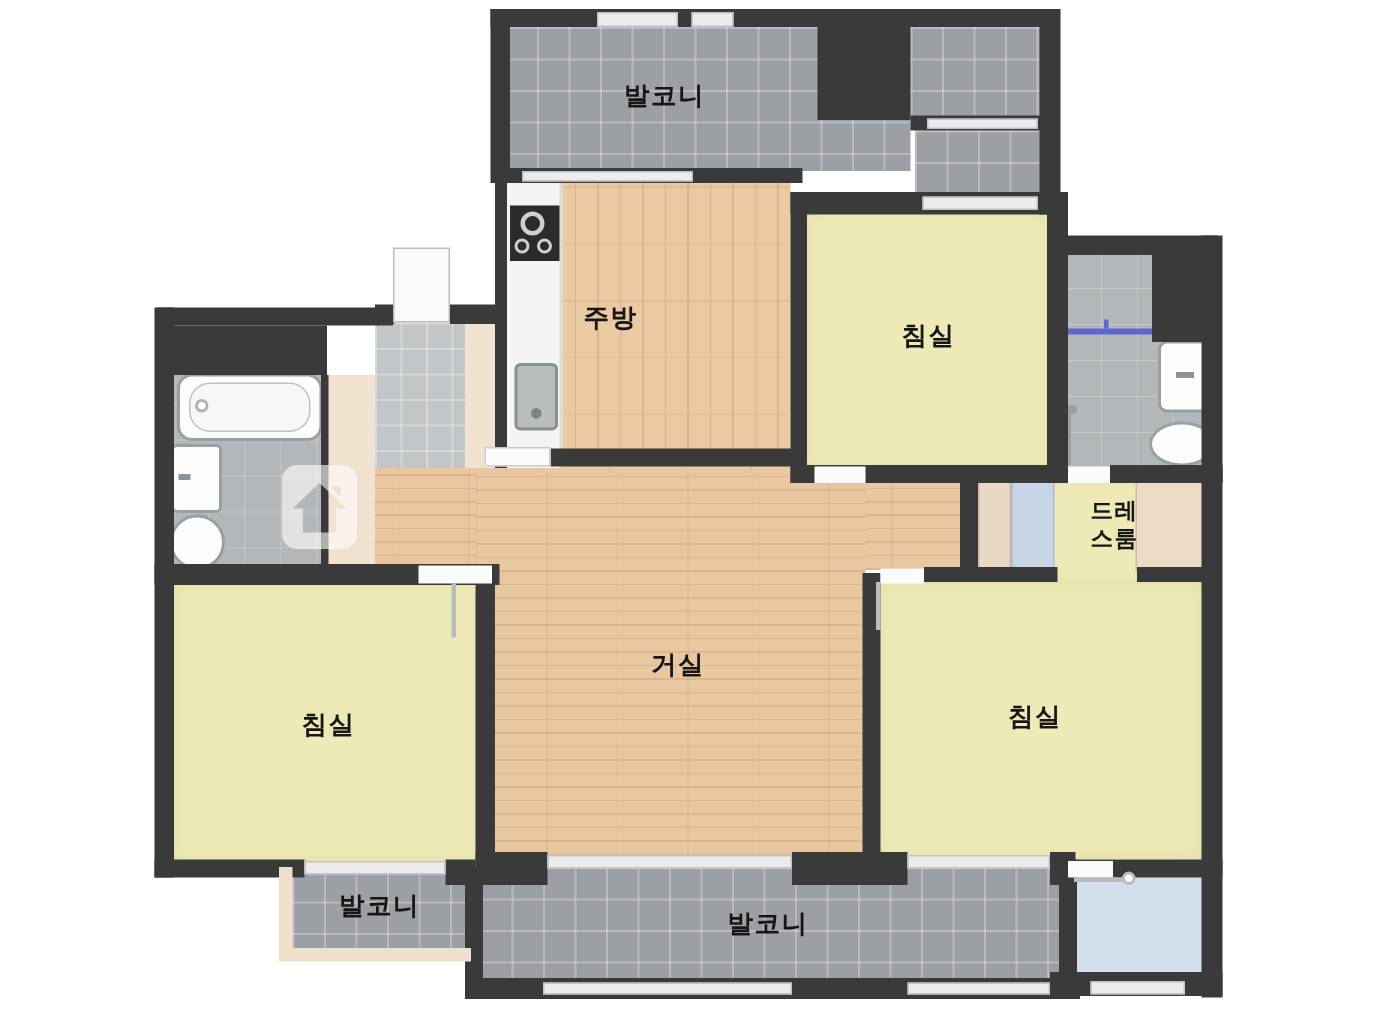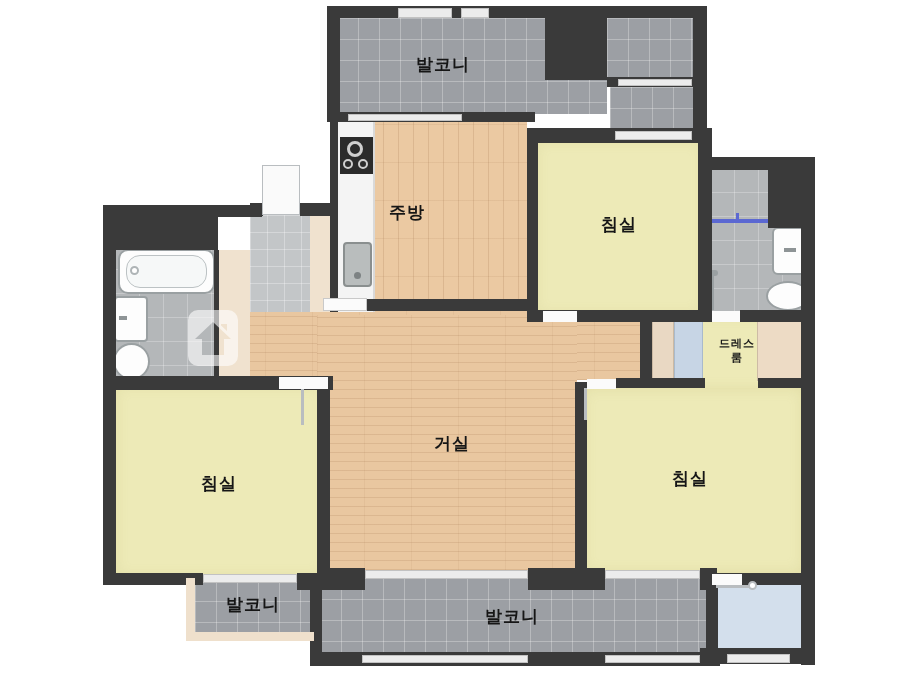--- a/index.html
+++ b/index.html
@@ -31,21 +31,21 @@
       linear-gradient(90deg,rgba(255,255,255,.3) 1px,transparent 1px);background-size:17px 17px;}
   .bedroom{background:#edeab7;box-shadow:inset 0 0 14px rgba(170,160,80,.18);}
   .blue-room{background:#d3dfec;}
   .beige{background:#f0e2cf;z-index:4;}
   .cream-wall{position:absolute;background:#efe0cc;z-index:11;}
   
   .fx{position:absolute;z-index:6;box-sizing:border-box;}
   .white-fx{background:#fdfdfd;border:2px solid #9aa0a2;}
   .label{position:absolute;transform:translate(-50%,-50%);font-weight:700;font-size:17px;
          color:#161616;letter-spacing:1px;white-space:nowrap;z-index:40;}
-  .label-wrap{white-space:normal;width:44px;text-align:center;font-size:11px;line-height:1.25;}
+  .label-wrap{white-space:normal;width:44px;text-align:right;font-size:15px;line-height:1.25;}
   .watermark-text{position:absolute;z-index:30;font-weight:700;font-size:44px;letter-spacing:4px;
          color:rgba(255,255,255,.58);white-space:nowrap;}
   .watermark-logo{position:absolute;z-index:30;}
 </style>
 </head>
 <body>
 
 <div class="plan">
 
   <div class="floor wood-v" style="left:338px;top:115px;width:189px;height:200px;"></div>

